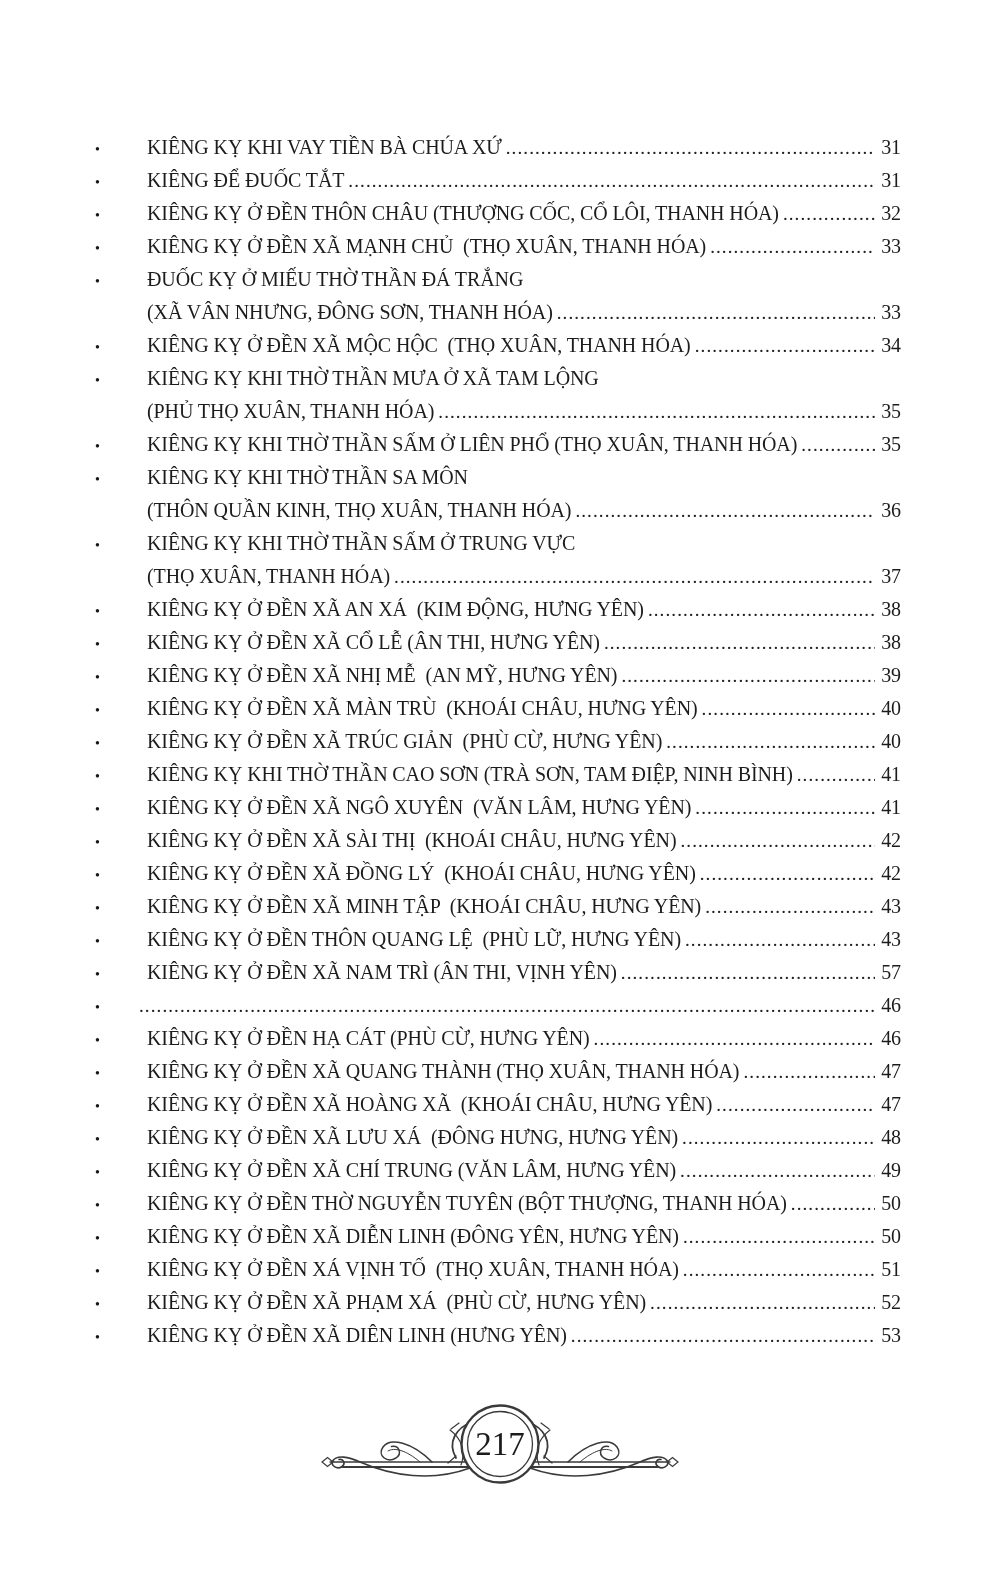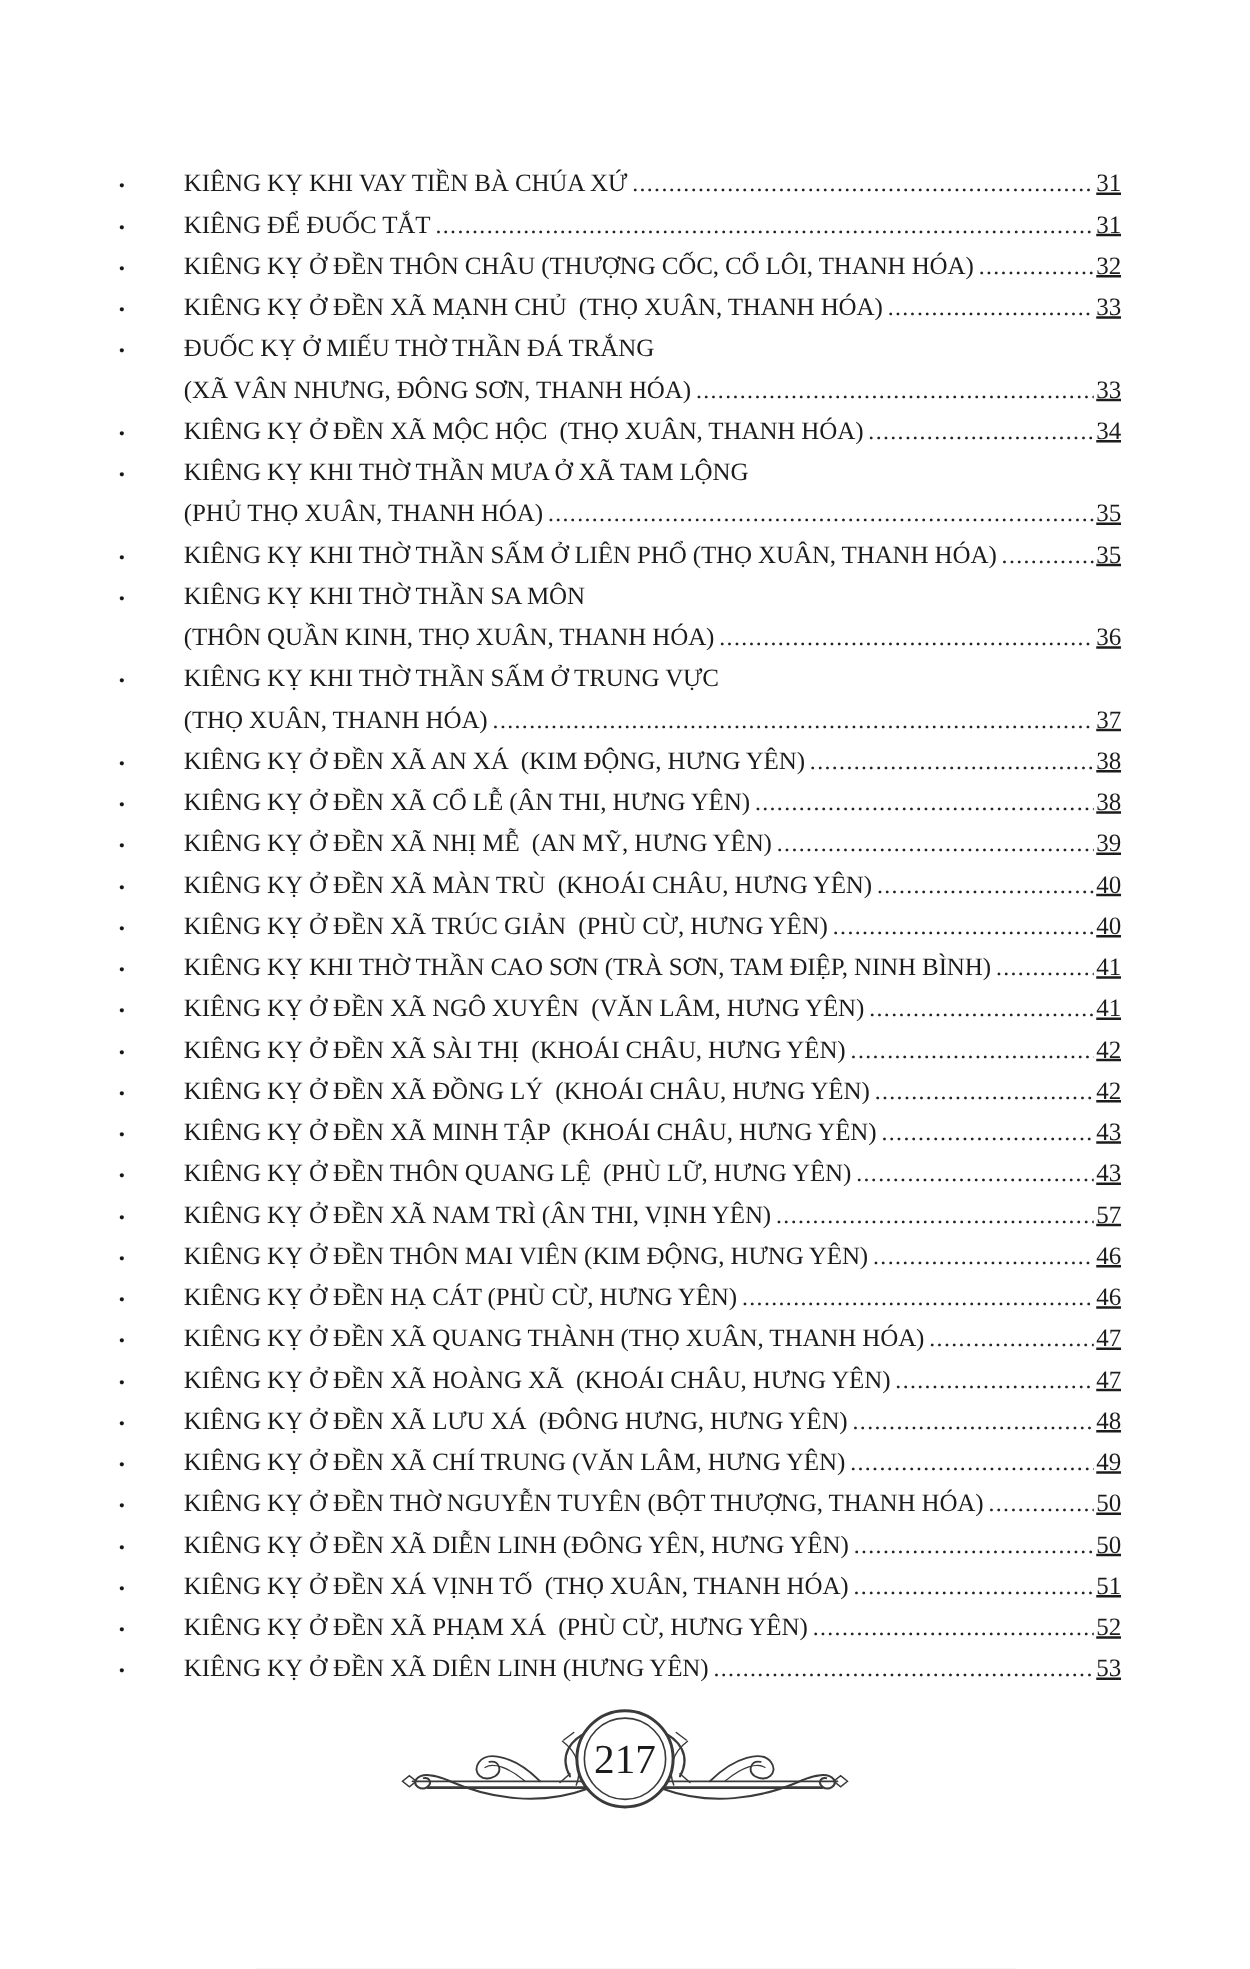--- a/index.html
+++ b/index.html
@@ -42,28 +42,28 @@
     min-width: 0;
     overflow: hidden;
     white-space: nowrap;
     font-size: 19px;
     letter-spacing: 1.1px;
     margin: 0 2px 0 4px;
     color: #222222;
   }
   .pg {
     flex: 0 0 auto;
+    text-align: right;
     min-width: 24px;
-    text-decoration: underline;
   }
   .footer-ornament {
     position: absolute;
     left: 50%;
     transform: translateX(-50%);
-    top: 1355px;
+    top: 1392px;
     width: 380px;
     height: 116px;
   }
   .footer-ornament svg { display: block; width: 100%; height: 100%; }
 </style>
 </head>
 <body>
 
 <div class="page">
 
@@ -256,21 +256,20 @@
         <div class="toc-line">
           <span class="bullet">•</span>
           <span class="txt">KIÊNG KỴ Ở ĐỀN XÃ NAM TRÌ (ÂN THI, VỊNH YÊN)</span>
           <span class="leader">................................................................................................................................................................</span>
           <span class="pg">57</span>
         </div>
       </div>
       <div>
         <div class="toc-line">
           <span class="bullet">•</span>
-          <span class="txt">KIÊNG KỴ Ở ĐỀN THÔN MAI VIÊN (KIM ĐỘNG, HƯNG YÊN)</span>
           <span class="leader">................................................................................................................................................................</span>
           <span class="pg">46</span>
         </div>
       </div>
       <div>
         <div class="toc-line">
           <span class="bullet">•</span>
           <span class="txt">KIÊNG KỴ Ở ĐỀN HẠ CÁT (PHÙ CỪ, HƯNG YÊN)</span>
           <span class="leader">................................................................................................................................................................</span>
           <span class="pg">46</span>

